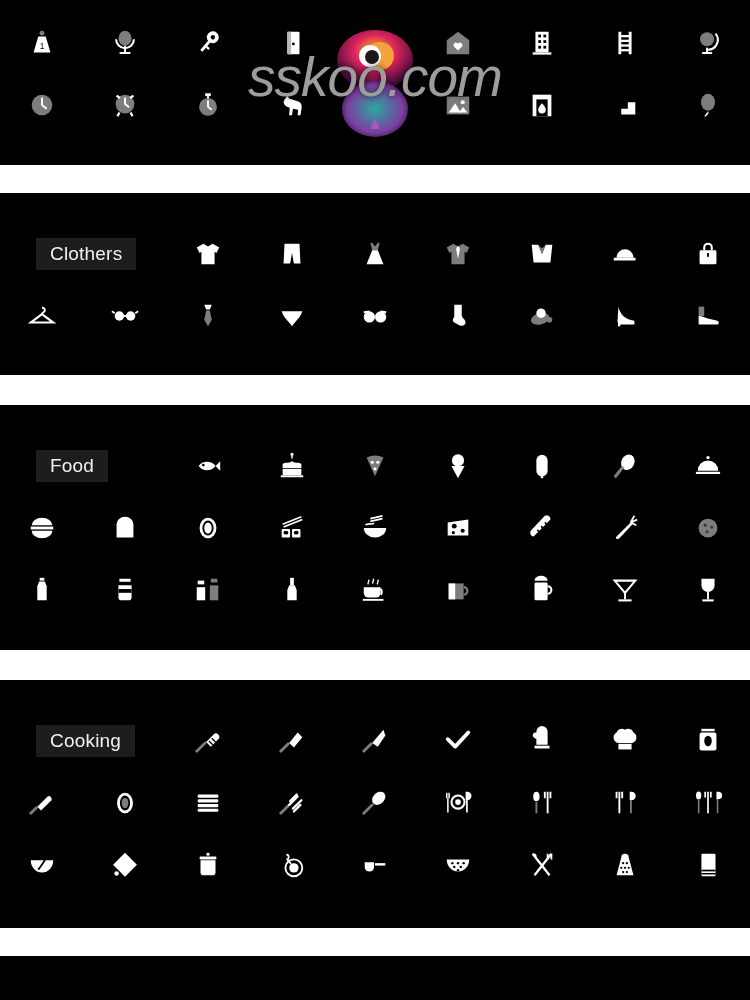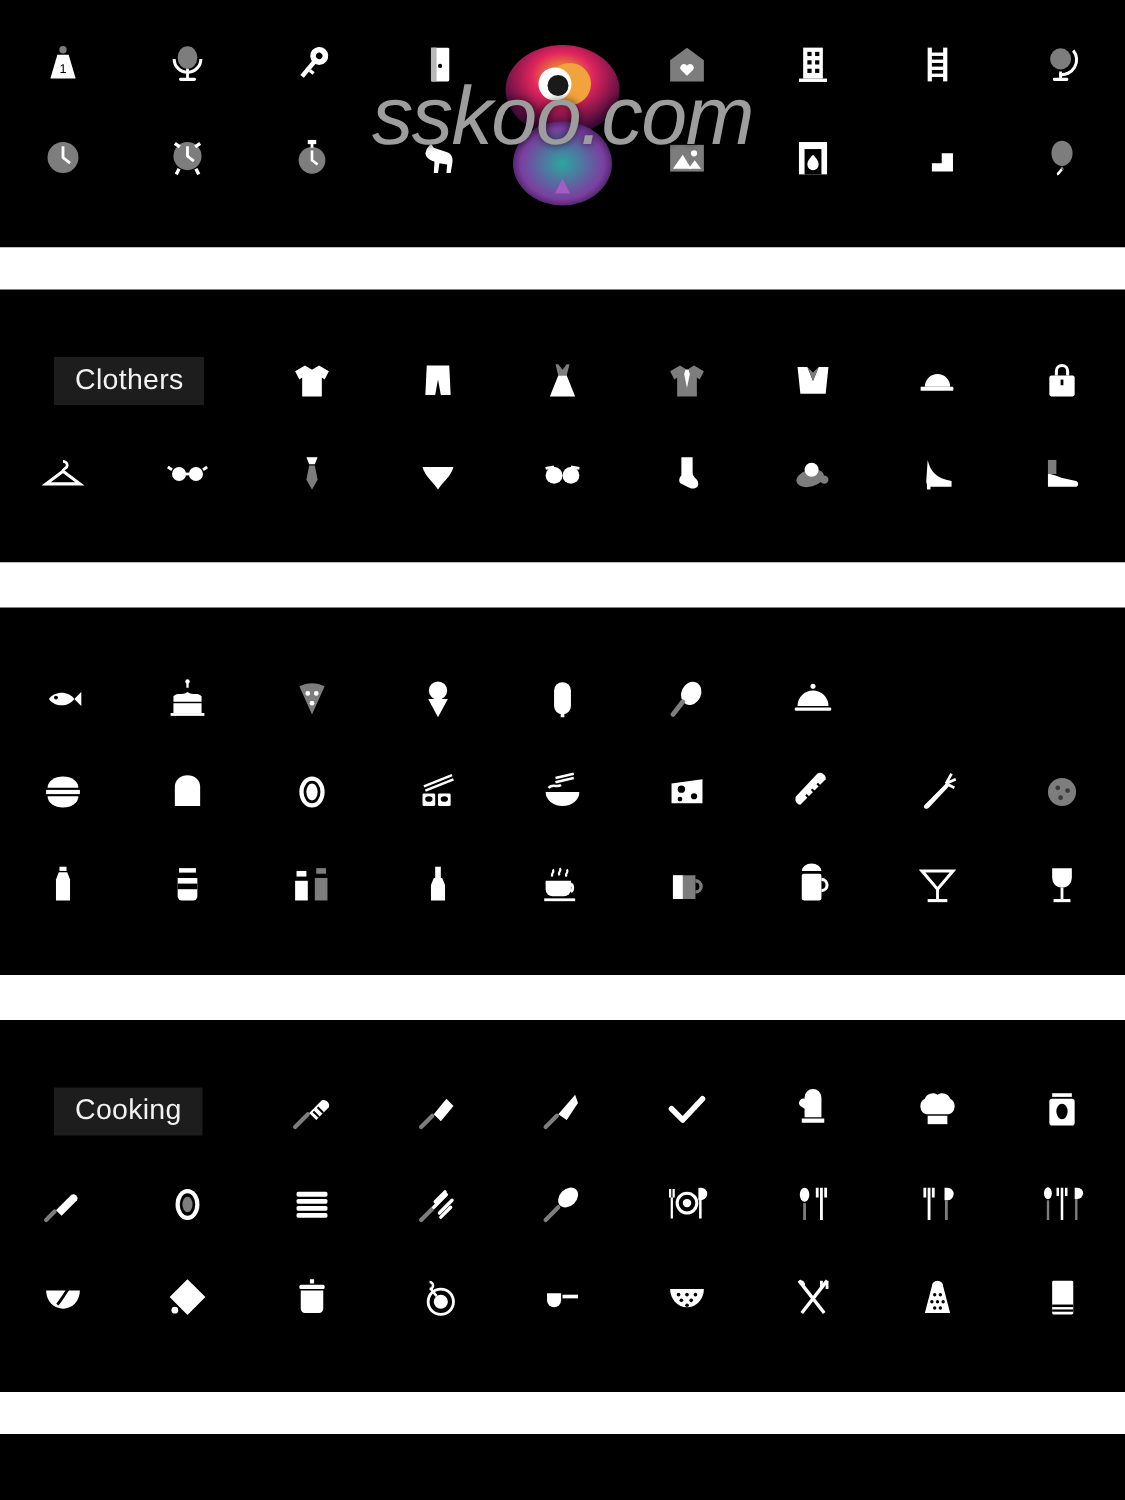--- a/index.html
+++ b/index.html
@@ -385,20 +385,23 @@
           <path d="M6 16 C10 16 13 18 17 19 L26 21 C28 21.5 28 25 26 25 H6 Z" fill="#ffffff"></path>
         </svg>
       </div>
     </div>
   </div>
 
   <div class="gap" style="top:375px;height:30px;"></div>
 
   <div class="band" style="top:405px;height:245px;">
     <div class="grid-row" style="margin-top:30px;">
+      <div class="label-cell">
+        <span class="label-chip">Food</span>
+      </div>
       <div class="cell">
         <svg width="30" height="30" viewBox="0 0 32 32">
           <path d="M6 16 C10 10 20 10 24 16 C20 22 10 22 6 16 Z" fill="#ffffff"></path>
           <path d="M24 16 L29 11 V21 Z" fill="#ffffff"></path>
           <circle cx="11" cy="15" r="1.4" fill="#000000"></circle>
         </svg>
       </div>
       <div class="cell">
         <svg width="30" height="30" viewBox="0 0 32 32">
           <rect x="15.2" y="4" width="1.6" height="4" fill="#ffffff"></rect>

